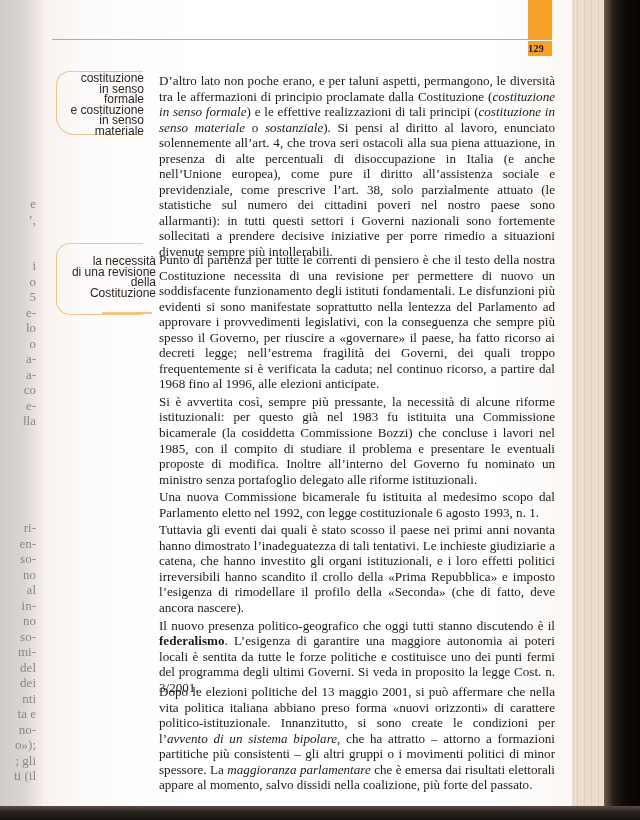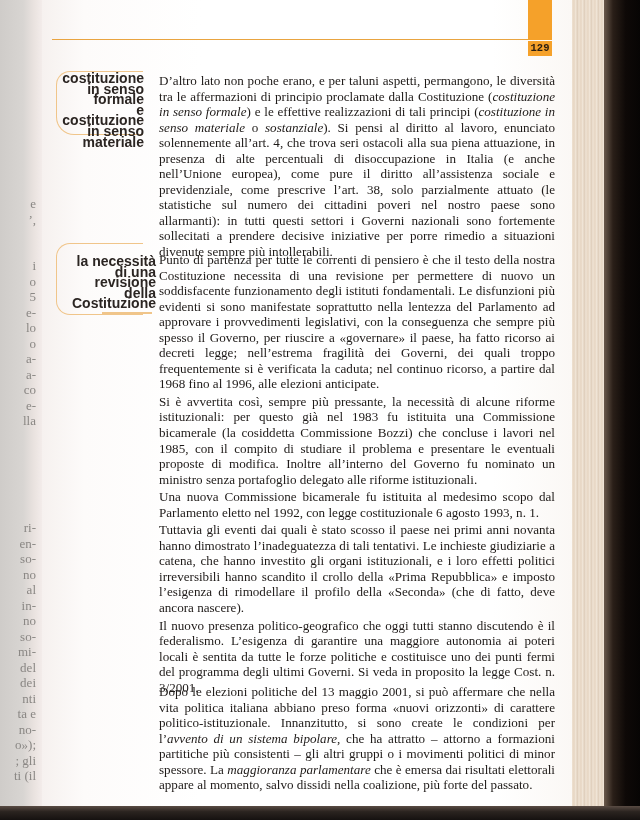--- a/index.html
+++ b/index.html
@@ -44,46 +44,46 @@
       font-size: 8.6px; color: #3a3330; letter-spacing: 0.05px; white-space: nowrap;
     }
     .head-rule {
       position: absolute; left: 10px; top: 39px; width: 476px; height: 1px; background: #e9a440;
     }
     .orange-tab {
       position: absolute; left: 486px; top: 0; width: 24px; height: 40px; background: #f5a12a;
     }
     .page-num {
       position: absolute; left: 486px; top: 41px; width: 24px; height: 15px; background: #f5a12a;
-      font-family: Liberation Mono, monospace; font-weight: bold;
-      font-size: 10.5px; color: #2a1d10; text-align: center; line-height: 15px;
+      font-family: Liberation Serif, serif; font-weight: bold;
+      font-size: 10.5px; color: #2a1d10; text-align: left; line-height: 15px;
     }
     
     .note {
       position: absolute; left: 16px; width: 86px; text-align: right;
-      font-family: "Liberation Sans", "DejaVu Sans", sans-serif; font-weight: bold;
-      font-size: 14px; line-height: 10.6px; color: #2b2522;
+      font-family: "Liberation Sans", "DejaVu Sans", sans-serif; font-weight: normal;
+      font-size: 12px; line-height: 10.6px; color: #2b2522;
     }
     .note-bracket {
       position: absolute; left: 14px; border: 1.5px solid #f0c58a; border-right: none;
       border-radius: 14px 0 0 14px; width: 86px;
     }
     .note-bracket.b1 { top: 71px; height: 62px; border-bottom-left-radius: 18px; }
     .note-bracket.b2 { top: 243px; height: 70px; }
     .note-tail {
       position: absolute; height: 1.5px; background: #f0c58a;
     }
     
     .body {
       position: absolute; left: 115px; width: 400px; font-size: 13.1px; line-height: 15.55px;
       color: #1e1a18; text-align: justify; hyphens: manual;
     }
     .body p { margin: 2px; }
     .body i { font-style: italic; }
-    .body b { font-weight: normal; }
+    .body b { font-weight: bold; }
     .section-title {
       position: absolute; left: 115px; top: 655px; font-size: 15px; font-weight: bold; color: #1e1a18;
     }
   </style>
 </head>
 <body>
 
 <div class="facing">
   <div class="frag" id="frag-upper" style="top:196px;">
       <div>e</div>

